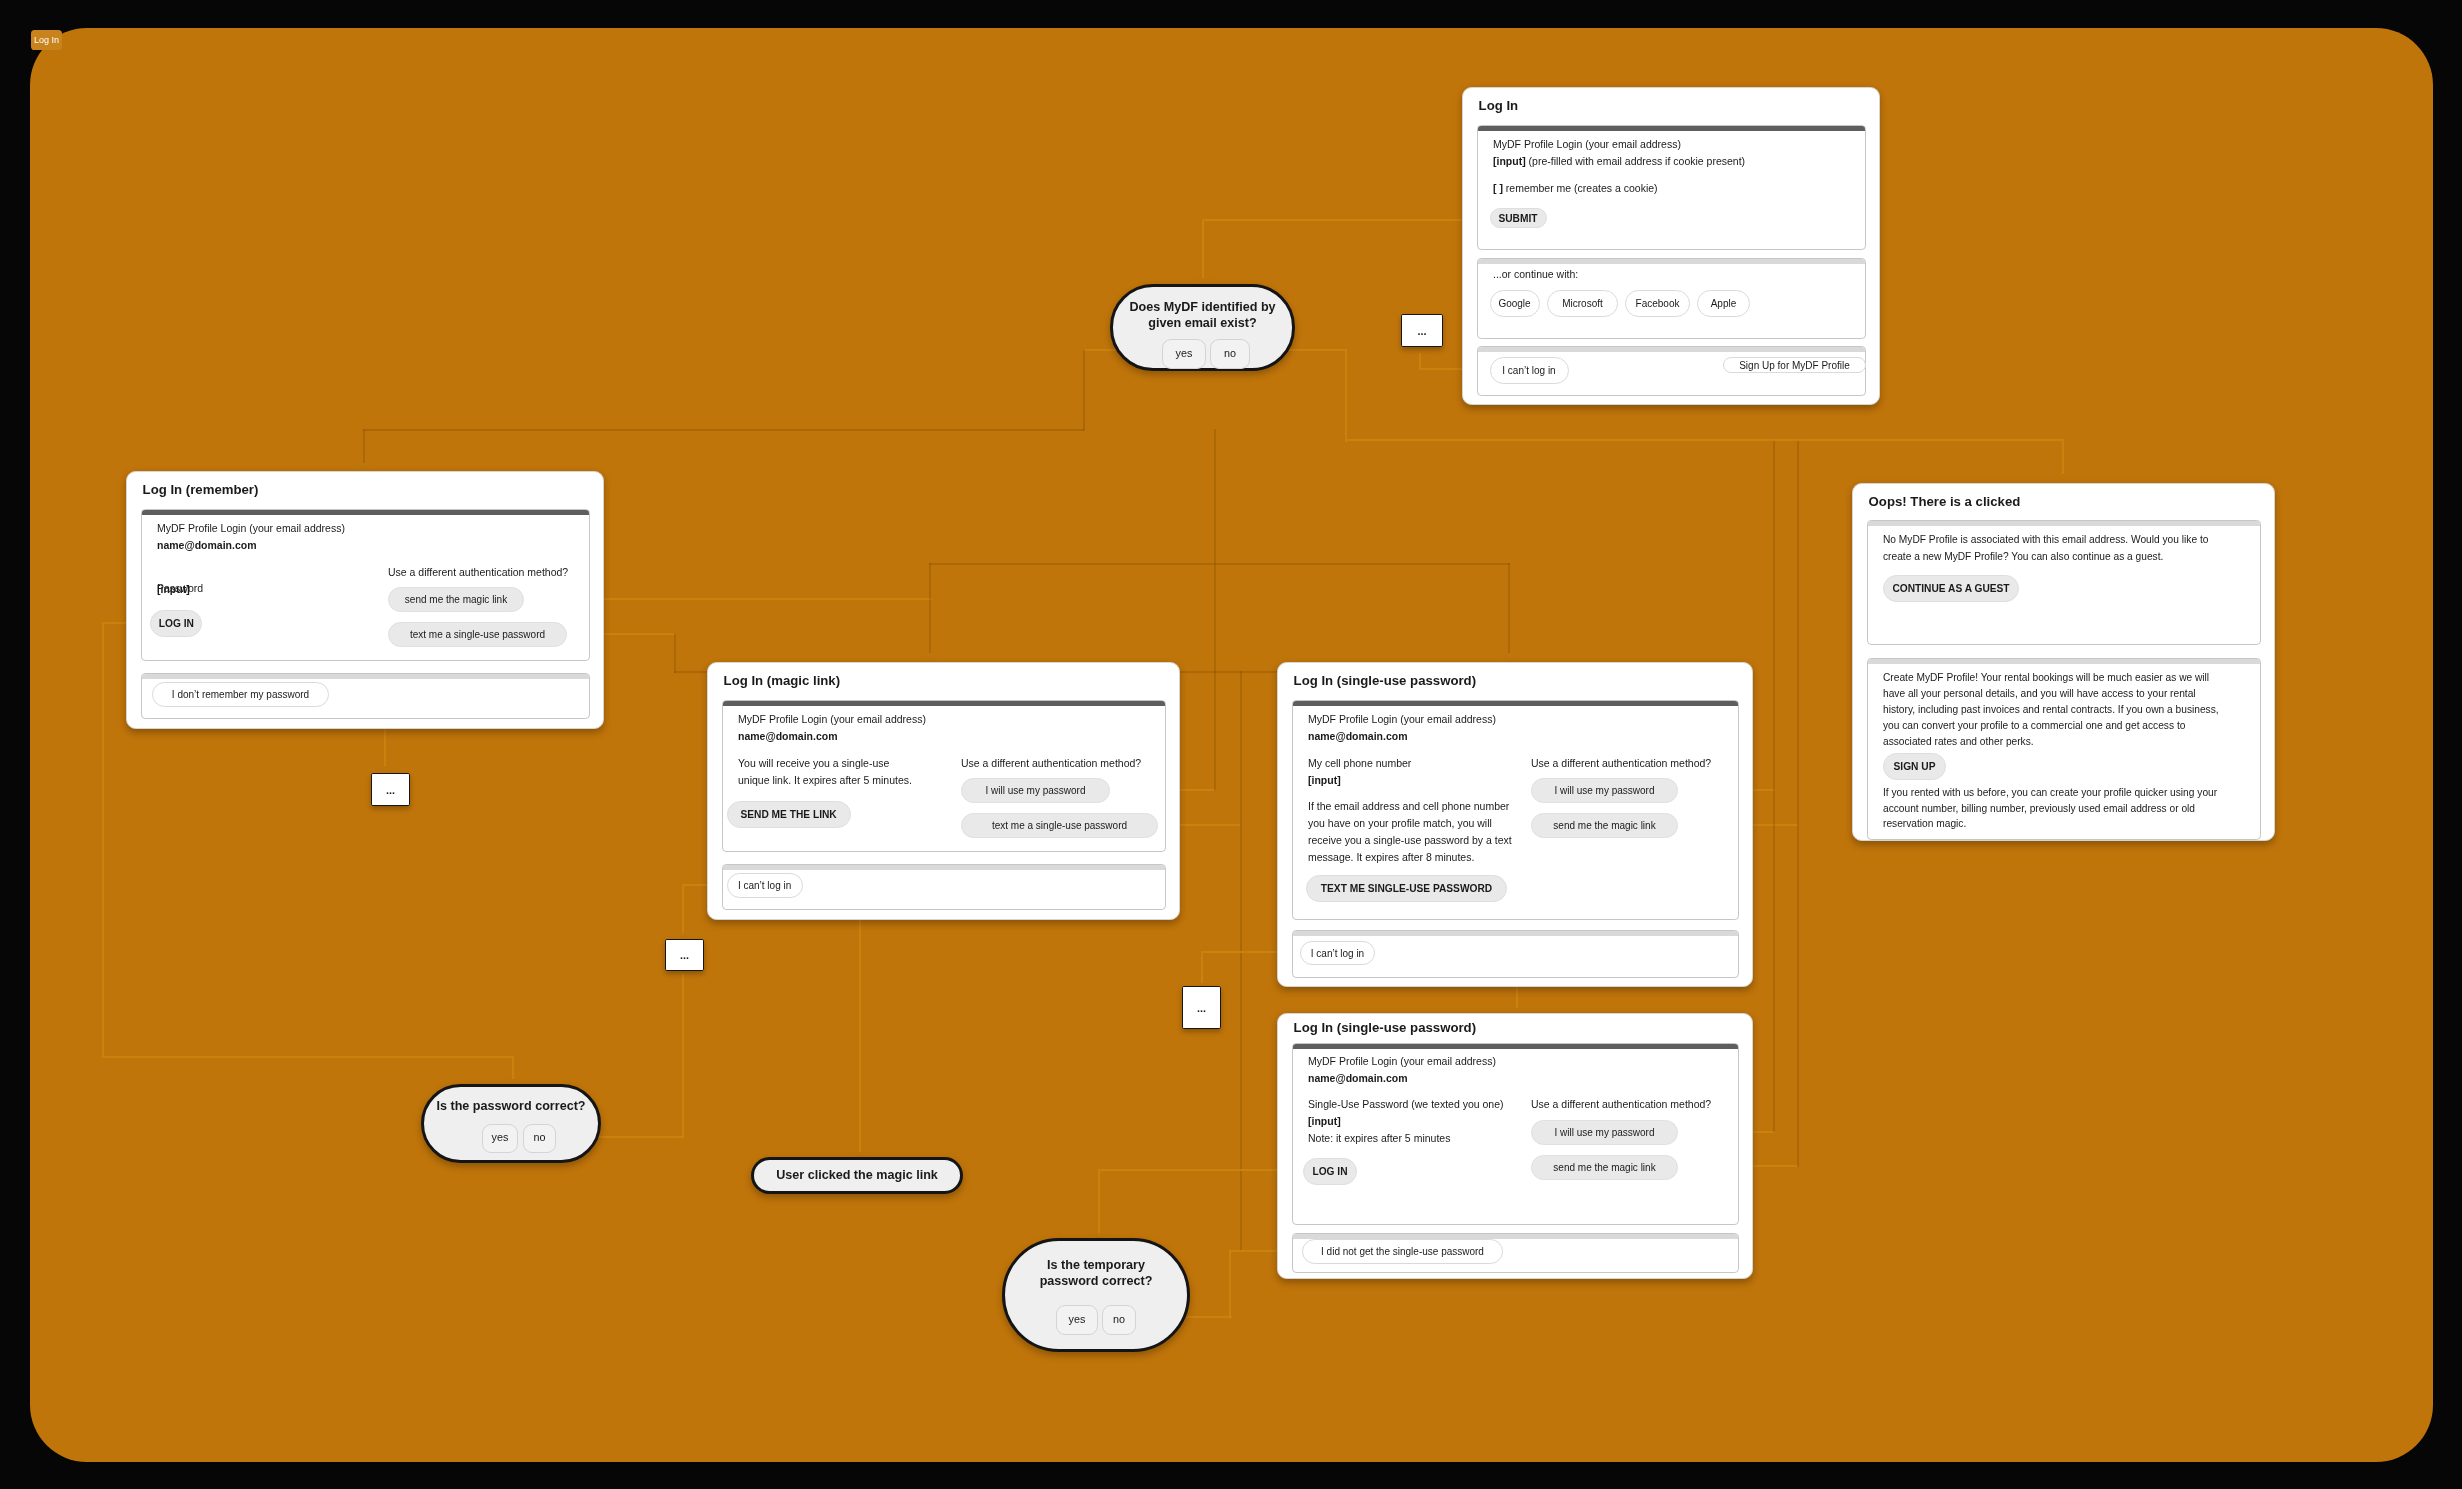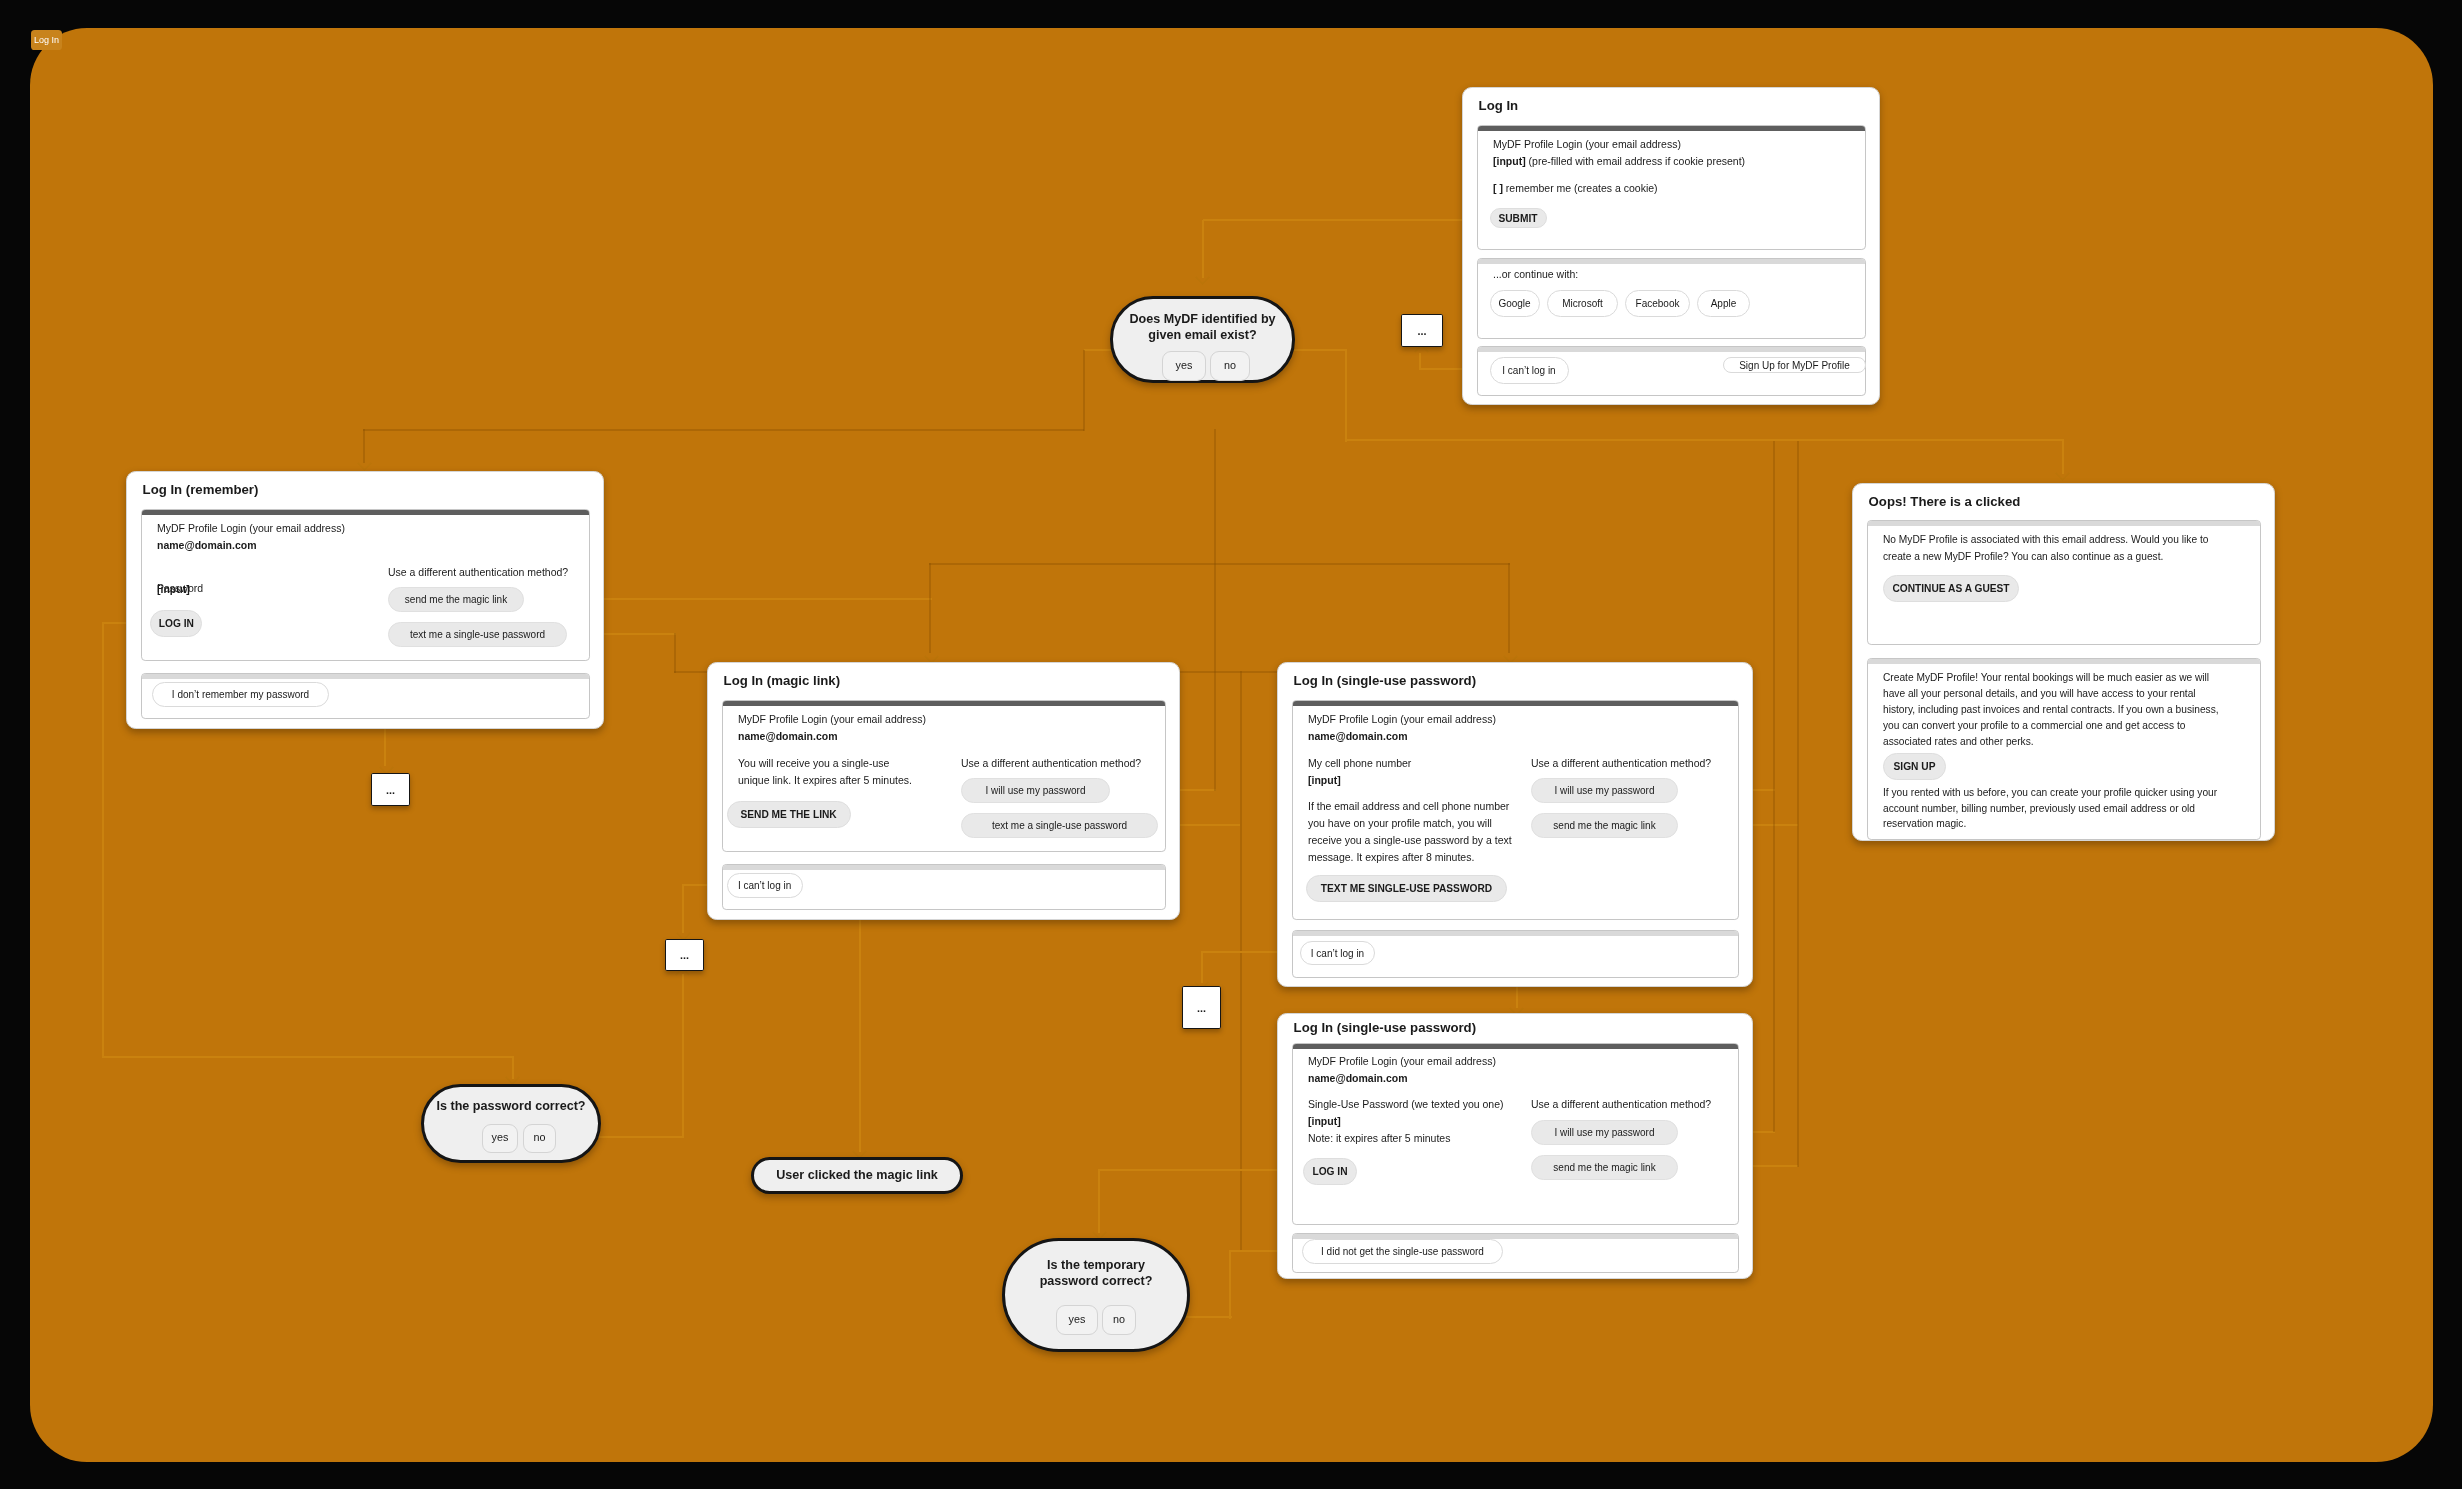--- a/index.html
+++ b/index.html
@@ -146,21 +146,21 @@
 <div class="v" style="left:682px;top:974px;height:164px"></div>
 <div class="chu" style="left:677px;top:969px"></div>
 
 <div class="vf" style="left:1083px;top:350px;height:81px"></div>
 <div class="hf" style="left:363px;top:429px;width:721px"></div>
 <div class="vf" style="left:363px;top:429px;height:34px"></div>
 <div class="chd" style="left:359px;top:458px"></div>
 <div class="vf" style="left:1773px;top:441px;height:691px"></div>
 <div class="vf" style="left:1797px;top:441px;height:726px"></div>
 
-<div class="dec" style="left:1110px;top:296px;width:185px;height:87px;border-radius:43px;padding-top:13.2px">
+<div class="dec" style="left:1110px;top:284px;width:185px;height:87px;border-radius:43px;padding-top:13.2px">
   <div>Does MyDF identified by</div>
   <div>given email exist?</div>
   <div class="yn" style="left:49px;top:52px;width:42px;height:28px">yes</div>
   <div class="yn" style="left:97px;top:52px;width:38px;height:28px">no</div>
 </div>
 
 <div class="dec" style="left:421px;top:1084px;width:180px;height:79px;border-radius:40px;padding-top:12px">
   <div>Is the password correct?</div>
   <div class="yn" style="left:58px;top:37px;width:34px;height:26.5px">yes</div>
   <div class="yn" style="left:99px;top:37px;width:31px;height:26.5px">no</div>

